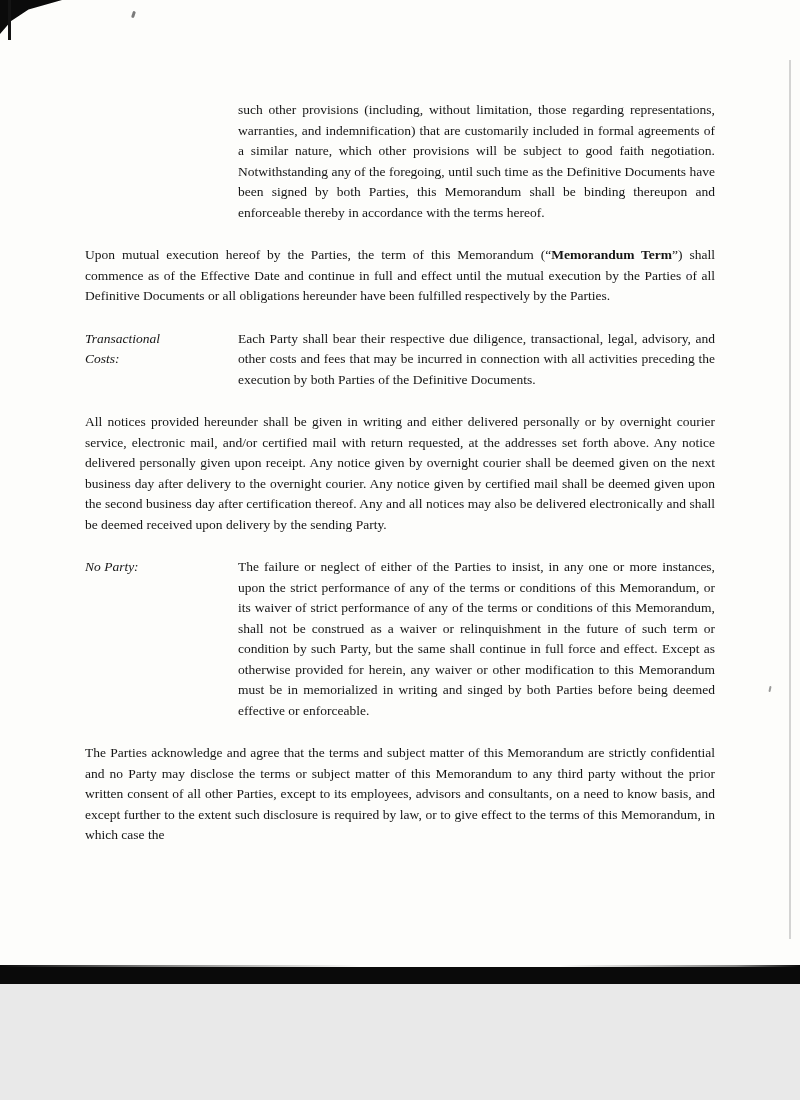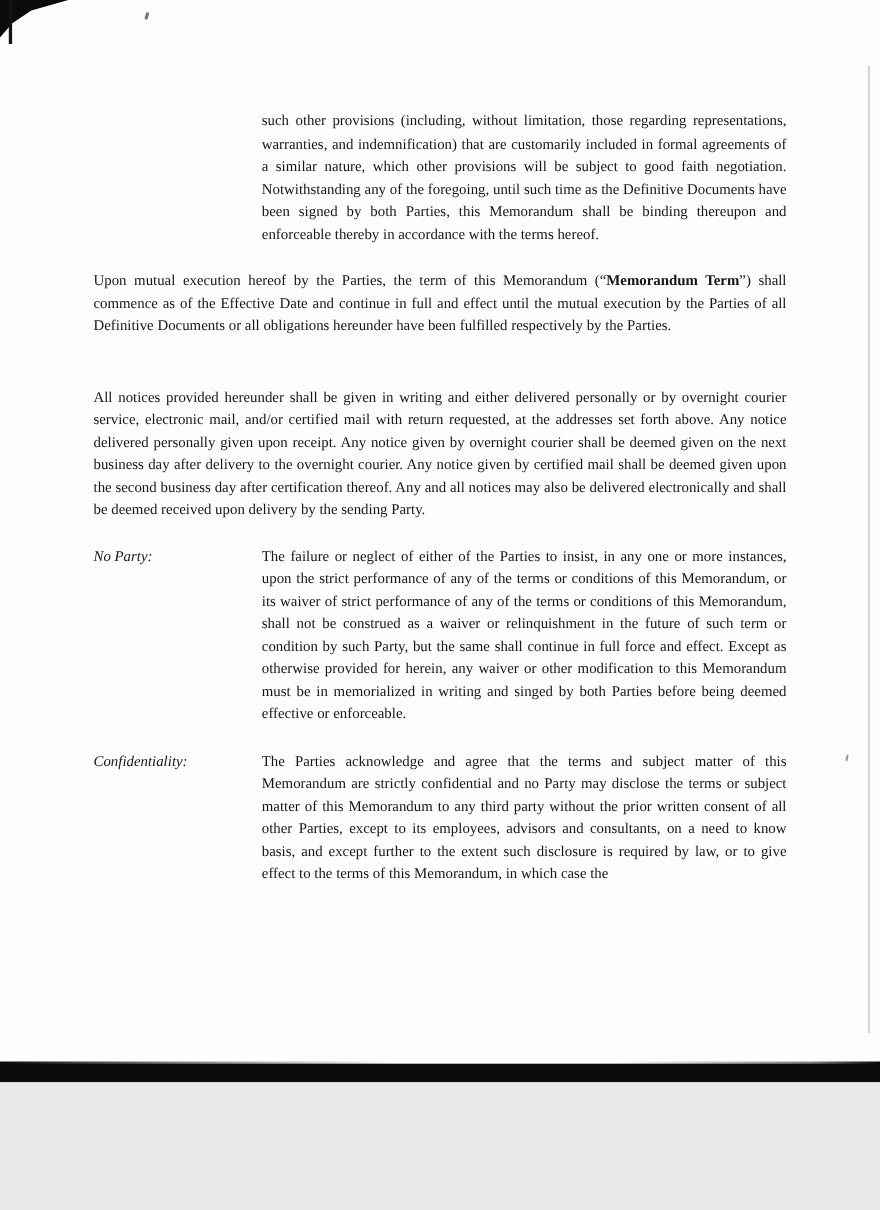--- a/index.html
+++ b/index.html
@@ -86,30 +86,32 @@
   <div class="content">
     <div id="sections">
         <div class="section-row">
           <div class="section-label"></div>
           <div class="section-body"><span>such other provisions (including, without limitation, those regarding representations, warranties, and indemnification) that are customarily included in formal agreements of a similar nature, which other provisions will be subject to good faith negotiation. Notwithstanding any of the foregoing, until such time as the Definitive Documents have been signed by both Parties, this Memorandum shall be binding thereupon and enforceable thereby in accordance with the terms hereof.</span></div>
         </div>
         <div class="section-row">
           <div class="section-body"><span>Upon mutual execution hereof by the Parties, the term of this Memorandum (“</span><span class="seg-bold">Memorandum Term</span><span>”) shall commence as of the Effective Date and continue in full and effect until the mutual execution by the Parties of all Definitive Documents or all obligations hereunder have been fulfilled respectively by the Parties.</span></div>
         </div>
         <div class="section-row">
+          <div class="section-label">Transactional
+Costs:</div>
+          <div class="section-body"><span>Each Party shall bear their respective due diligence, transactional, legal, advisory, and other costs and fees that may be incurred in connection with all activities preceding the execution by both Parties of the Definitive Documents.</span></div>
         </div>
         <div class="section-row">
           <div class="section-body"><span>All notices provided hereunder shall be given in writing and either delivered personally or by overnight courier service, electronic mail, and/or certified mail with return requested, at the addresses set forth above. Any notice delivered personally given upon receipt. Any notice given by overnight courier shall be deemed given on the next business day after delivery to the overnight courier. Any notice given by certified mail shall be deemed given upon the second business day after certification thereof. Any and all notices may also be delivered electronically and shall be deemed received upon delivery by the sending Party.</span></div>
         </div>
         <div class="section-row">
           <div class="section-label">No Party:</div>
           <div class="section-body"><span>The failure or neglect of either of the Parties to insist, in any one or more instances, upon the strict performance of any of the terms or conditions of this Memorandum, or its waiver of strict performance of any of the terms or conditions of this Memorandum, shall not be construed as a waiver or relinquishment in the future of such term or condition by such Party, but the same shall continue in full force and effect. Except as otherwise provided for herein, any waiver or other modification to this Memorandum must be in memorialized in writing and singed by both Parties before being deemed effective or enforceable.</span></div>
         </div>
         <div class="section-row">
-          <div class="section-label">Confidentiality:</div>
           <div class="section-body"><span>The Parties acknowledge and agree that the terms and subject matter of this Memorandum are strictly confidential and no Party may disclose the terms or subject matter of this Memorandum to any third party without the prior written consent of all other Parties, except to its employees, advisors and consultants, on a need to know basis, and except further to the extent such disclosure is required by law, or to give effect to the terms of this Memorandum, in which case the</span></div>
         </div>
       </div>
   </div>
 
   <div class="annotation" title="AB">
     <svg viewBox="0 0 64 48" fill="none" xmlns="http://www.w3.org/2000/svg">
       <path d="M6 40 C10 28 16 12 21 5 C24 12 30 28 32 39" stroke="#141414" stroke-width="2.4" stroke-linecap="round"></path>
       <path d="M12 27 L28 26" stroke="#141414" stroke-width="2.2" stroke-linecap="round"></path>
       <path d="M42 5 L38 40" stroke="#141414" stroke-width="2.4" stroke-linecap="round"></path>

